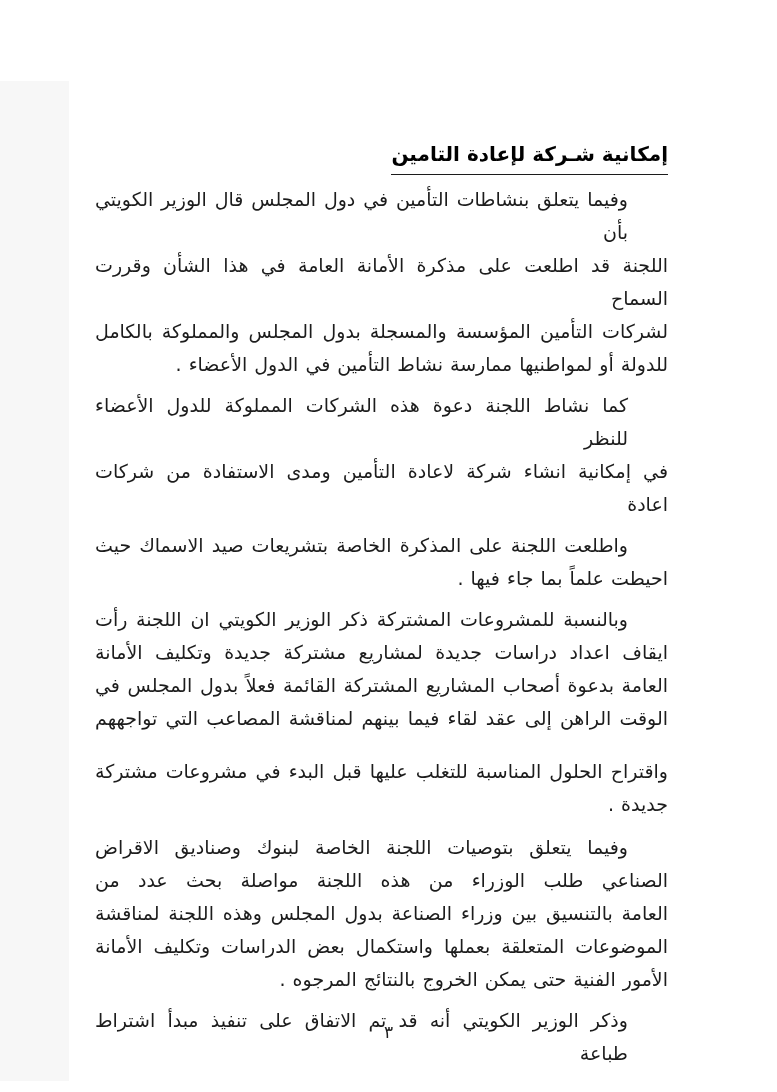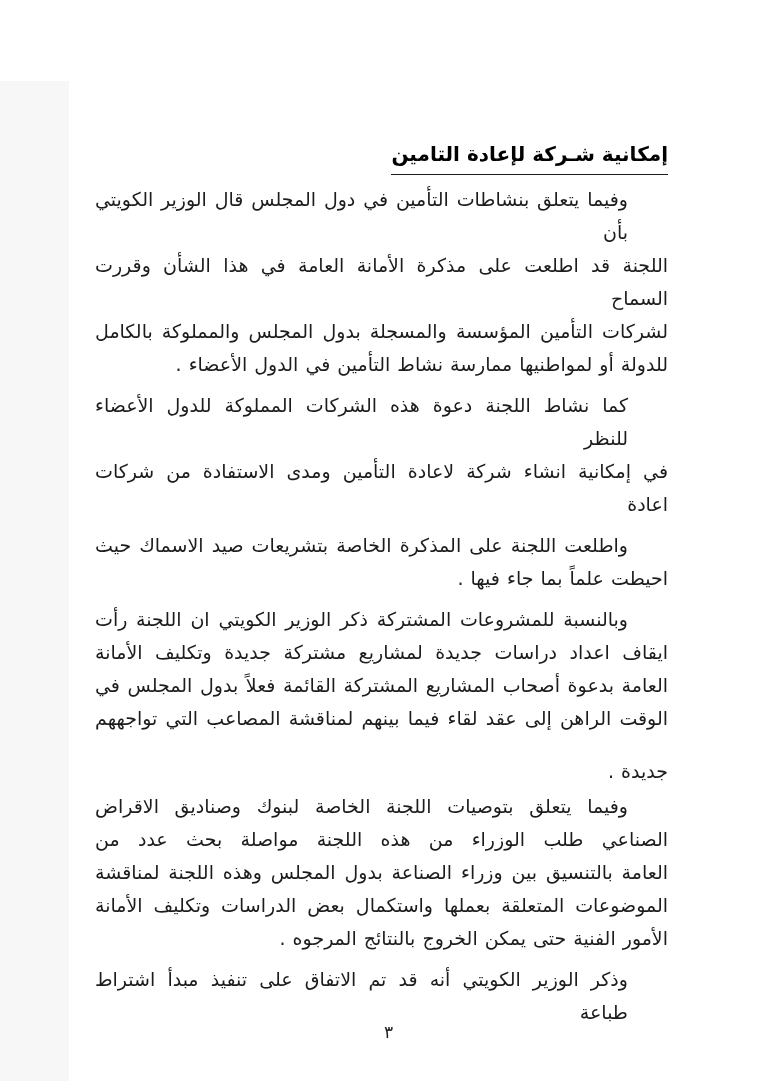--- a/index.html
+++ b/index.html
@@ -41,21 +41,21 @@
     color: #000;
     letter-spacing: 0.5px;
     padding-bottom: 8px;
     border-bottom: 1.5px solid #1c1c1c;
   }
   .para {
     font-size: 19px;
     margin: 8px 0 0 0;
   }
   .para.gap-before { margin-top: 20px; }
-  .para.tight-before { margin-top: 2px; }
+  .para.tight-before { margin-top: 10px; }
   .line {
     line-height: 33px;
     text-align: justify;
     text-align-last: justify;
     word-spacing: 1px;
   }
   .line.first-indent { padding-right: 40px; }
   .line.last { text-align-last: right; }
   .line.last-offset { text-align-last: right; padding-left: 28px; }
   .page-number {
@@ -98,20 +98,21 @@
   </div>
 
   <div class="para">
     <div class="line first-indent">وبالنسبة للمشروعات المشتركة ذكر الوزير الكويتي ان اللجنة رأت</div>
     <div class="line">ايقاف اعداد دراسات جديدة لمشاريع مشتركة جديدة وتكليف الأمانة</div>
     <div class="line">العامة بدعوة أصحاب المشاريع المشتركة القائمة فعلاً بدول المجلس في</div>
     <div class="line">الوقت الراهن إلى عقد لقاء فيما بينهم لمناقشة المصاعب التي تواجههم</div>
   </div>
 
   <div class="para gap-before">
+    <div class="line">واقتراح الحلول المناسبة للتغلب عليها قبل البدء في مشروعات مشتركة</div>
     <div class="line last-offset">جديدة .</div>
   </div>
 
   <div class="para tight-before">
     <div class="line first-indent">وفيما يتعلق بتوصيات اللجنة الخاصة لبنوك وصناديق الاقراض</div>
     <div class="line">الصناعي طلب الوزراء من هذه اللجنة مواصلة بحث عدد من</div>
     <div class="line">العامة بالتنسيق بين وزراء الصناعة بدول المجلس وهذه اللجنة لمناقشة</div>
     <div class="line">الموضوعات المتعلقة بعملها واستكمال بعض الدراسات وتكليف الأمانة</div>
     <div class="line last">الأمور الفنية حتى يمكن الخروج بالنتائج المرجوه .</div>
   </div>

